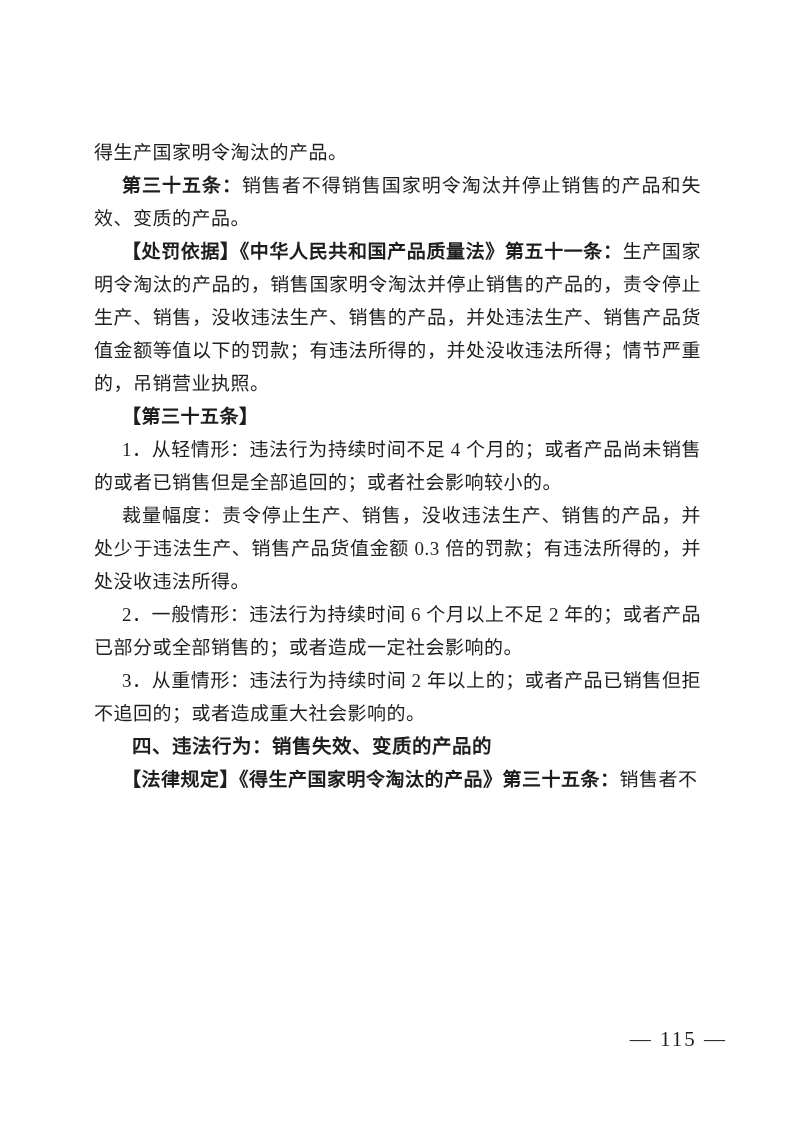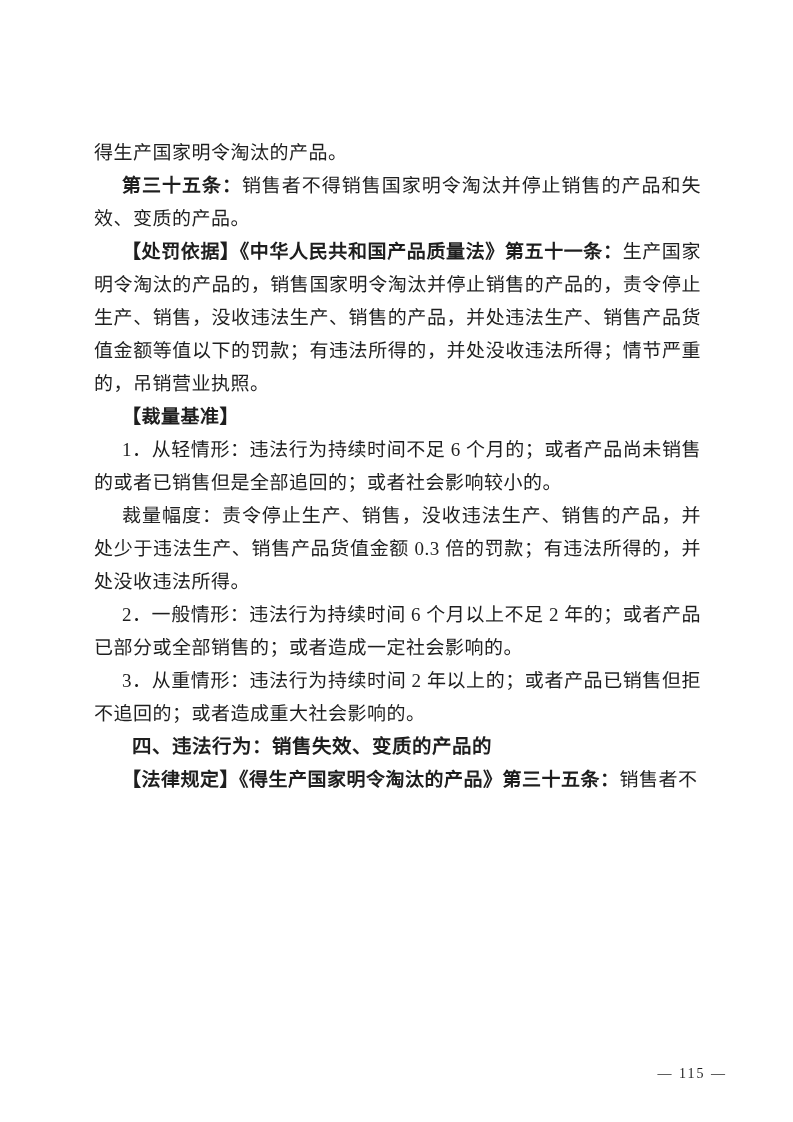--- a/index.html
+++ b/index.html
@@ -41,45 +41,45 @@
     font-family: "Liberation Sans", sans-serif;
   }
   .heading-sans {
     font-family: Liberation Sans, sans-serif;
     font-weight: 700;
     text-indent: 38px;
     font-size: 19.5px;
   }
   .footer {
     position: absolute;
-    top: 1062px;
+    top: 1027px;
     right: 94px;
-    font-size: 14px;
+    font-size: 21px;
     line-height: 24px;
     color: #1e1e1e;
     font-family: "Liberation Serif", serif;
     letter-spacing: 2px;
     white-space: nowrap;
   }
 </style>
 </head>
 <body>
 
 <div class="page">
   <div class="text-block">
 
     <p class="para first"><span>得生产国家明令淘汰的产品。</span></p>
 
     <p class="para"><span class="bold-label">第三十五条：</span><span>销售者不得销售国家明令淘汰并停止销售的产品和失效、变质的产品。</span></p>
 
     <p class="para"><span class="bold-label">【处罚依据】《中华人民共和国产品质量法》第五十一条：</span><span>生产国家明令淘汰的产品的，销售国家明令淘汰并停止销售的产品的，责令停止生产、销售，没收违法生产、销售的产品，并处违法生产、销售产品货值金额等值以下的罚款；有违法所得的，并处没收违法所得；情节严重的，吊销营业执照。</span></p>
 
-    <p class="para"><span class="bold-label">【裁量基准】</span></p>
+    <p class="para"><span class="bold-label">【第三十五条】</span></p>
 
-    <p class="para"><span>1．从轻情形：违法行为持续时间不足 6 个月的；或者产品尚未销售的或者已销售但是全部追回的；或者社会影响较小的。</span></p>
+    <p class="para"><span>1．从轻情形：违法行为持续时间不足 4 个月的；或者产品尚未销售的或者已销售但是全部追回的；或者社会影响较小的。</span></p>
 
     <p class="para"><span>裁量幅度：责令停止生产、销售，没收违法生产、销售的产品，并处少于违法生产、销售产品货值金额 0.3 倍的罚款；有违法所得的，并处没收违法所得。</span></p>
 
     <p class="para"><span>2．一般情形：违法行为持续时间 6 个月以上不足 2 年的；或者产品已部分或全部销售的；或者造成一定社会影响的。</span></p>
 
 
     <p class="para"><span>3．从重情形：违法行为持续时间 2 年以上的；或者产品已销售但拒不追回的；或者造成重大社会影响的。</span></p>
 
 
 

